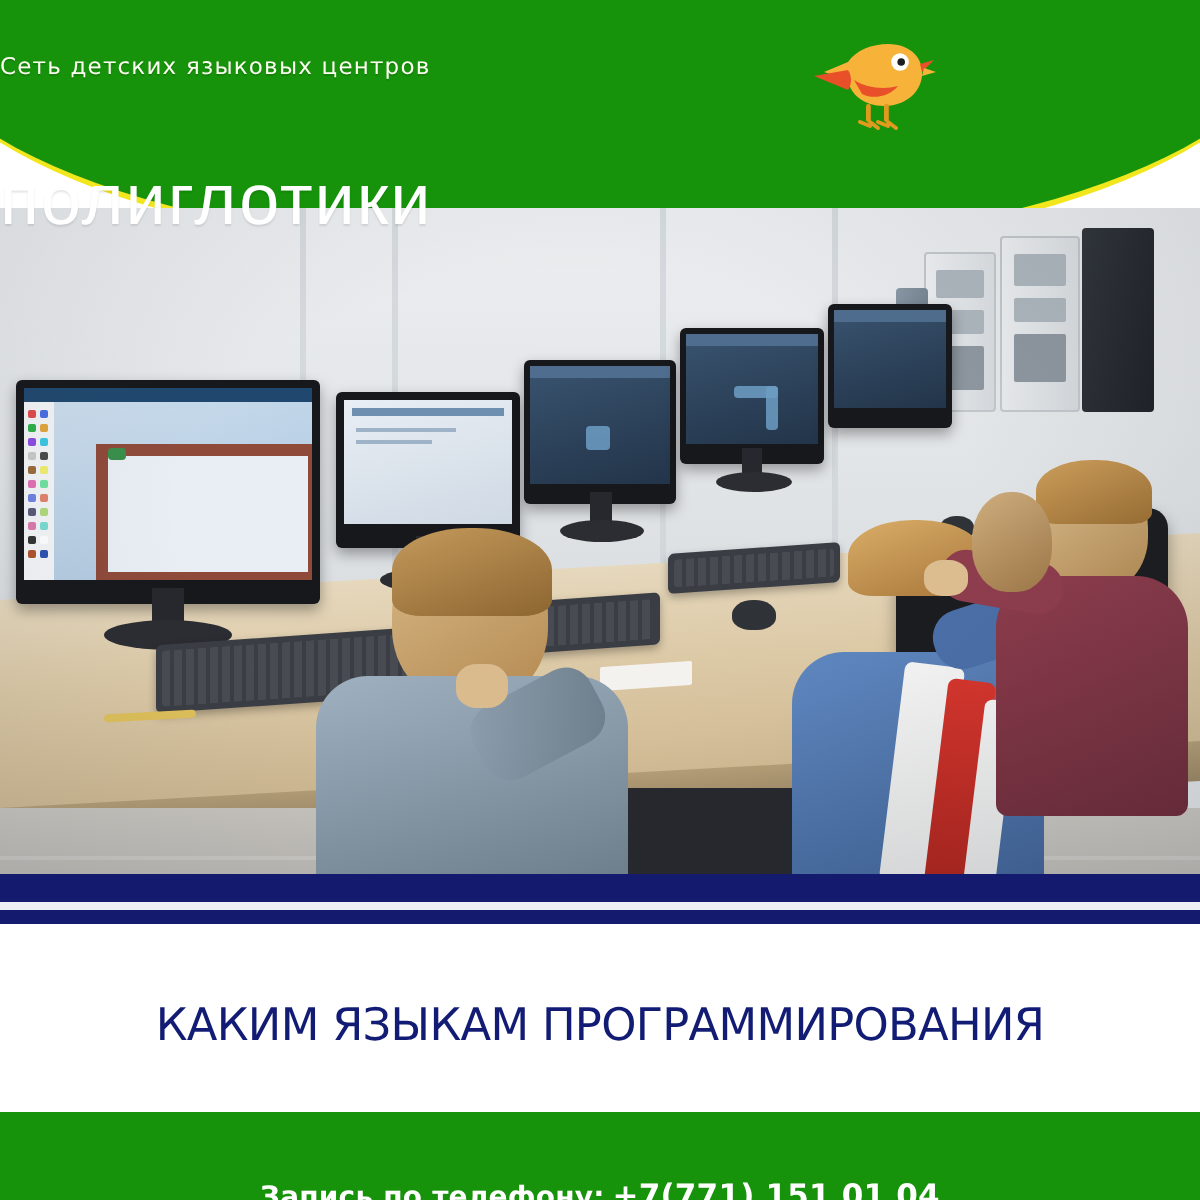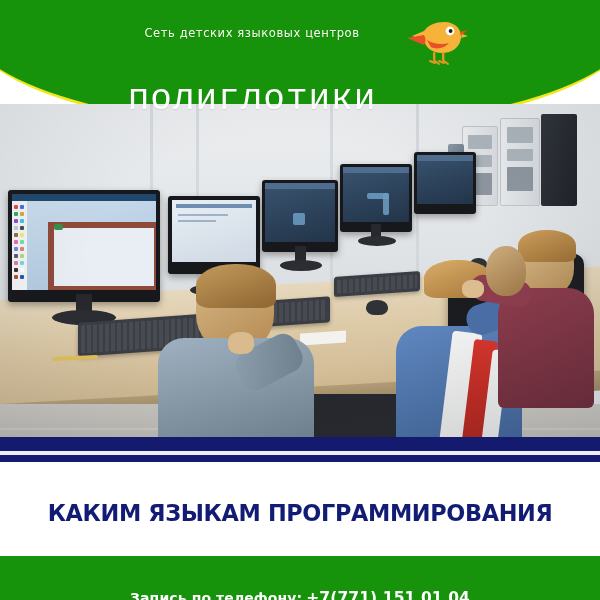--- a/index.html
+++ b/index.html
@@ -24,34 +24,34 @@
     left:-40px;top:-118px;
     width:680px;height:250px;
     background:#16930a;
     border-bottom-left-radius:50% 46%;
     border-bottom-right-radius:50% 46%;
     border-bottom:4px solid #f2e61c;
     box-sizing:border-box;
   }
   .logo-block{
     position:absolute;left:0;top:26px;width:504px;
-    text-align:center;
+    text-align:left;
     z-index:4;
   }
   .logo-tagline{
     font-family:"DejaVu Sans", sans-serif;
     font-size:11.5px;
     letter-spacing:.6px;
     color:#fdfdf2;
     display:block;
     margin:0 0 1px 0;
     text-shadow:0 1px 0 rgba(0,0,0,.12);
   }
   .logo-word{
-    font-family:Liberation Mono, monospace;
+    font-family:Liberation Sans, sans-serif;
     font-size:36px;
     font-weight:400;
     color:#ffffff;
     display:block;
     letter-spacing:1px;
     line-height:40px;
     text-shadow:0 1px 1px rgba(0,0,0,.10);
     margin-top:40px;
   }
   .bird{
@@ -141,21 +141,21 @@
   .bar-navy-2{position:absolute;left:0;top:455px;width:600px;height:7px;background:#141a6e;}
 
   
   .headline{
     position:absolute;left:0;top:470px;width:600px;height:85px;
     display:flex;flex-direction:column;align-items:center;justify-content:center;
     background:#ffffff;
   }
   .headline-line{
     font-family:"DejaVu Sans", sans-serif;
-    font-weight:bold;
+    font-weight:normal;
     font-size:23px;
     line-height:30px;
     letter-spacing:-.2px;
     color:#121c74;
     white-space:nowrap;
     text-align:center;
   }
   .headline-line.l1{font-size:22.4px;letter-spacing:-.35px;}
 
   

